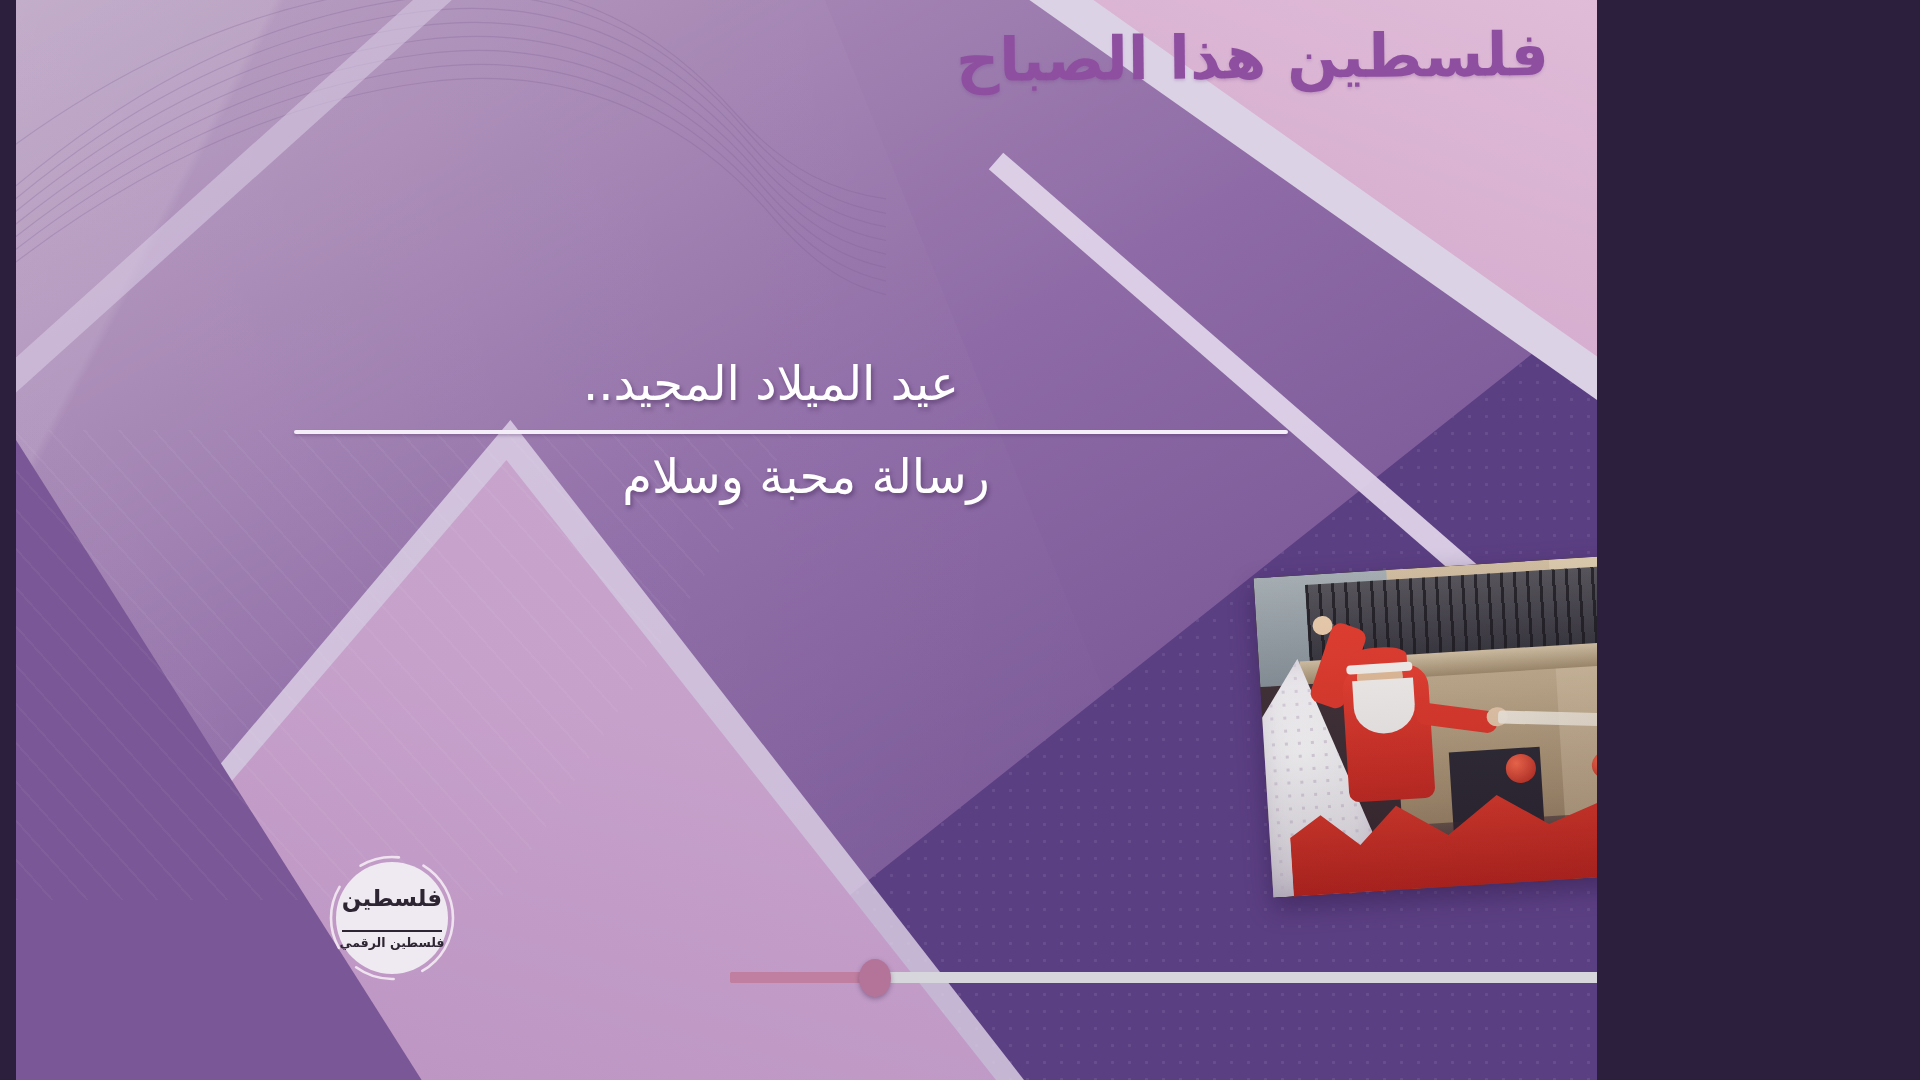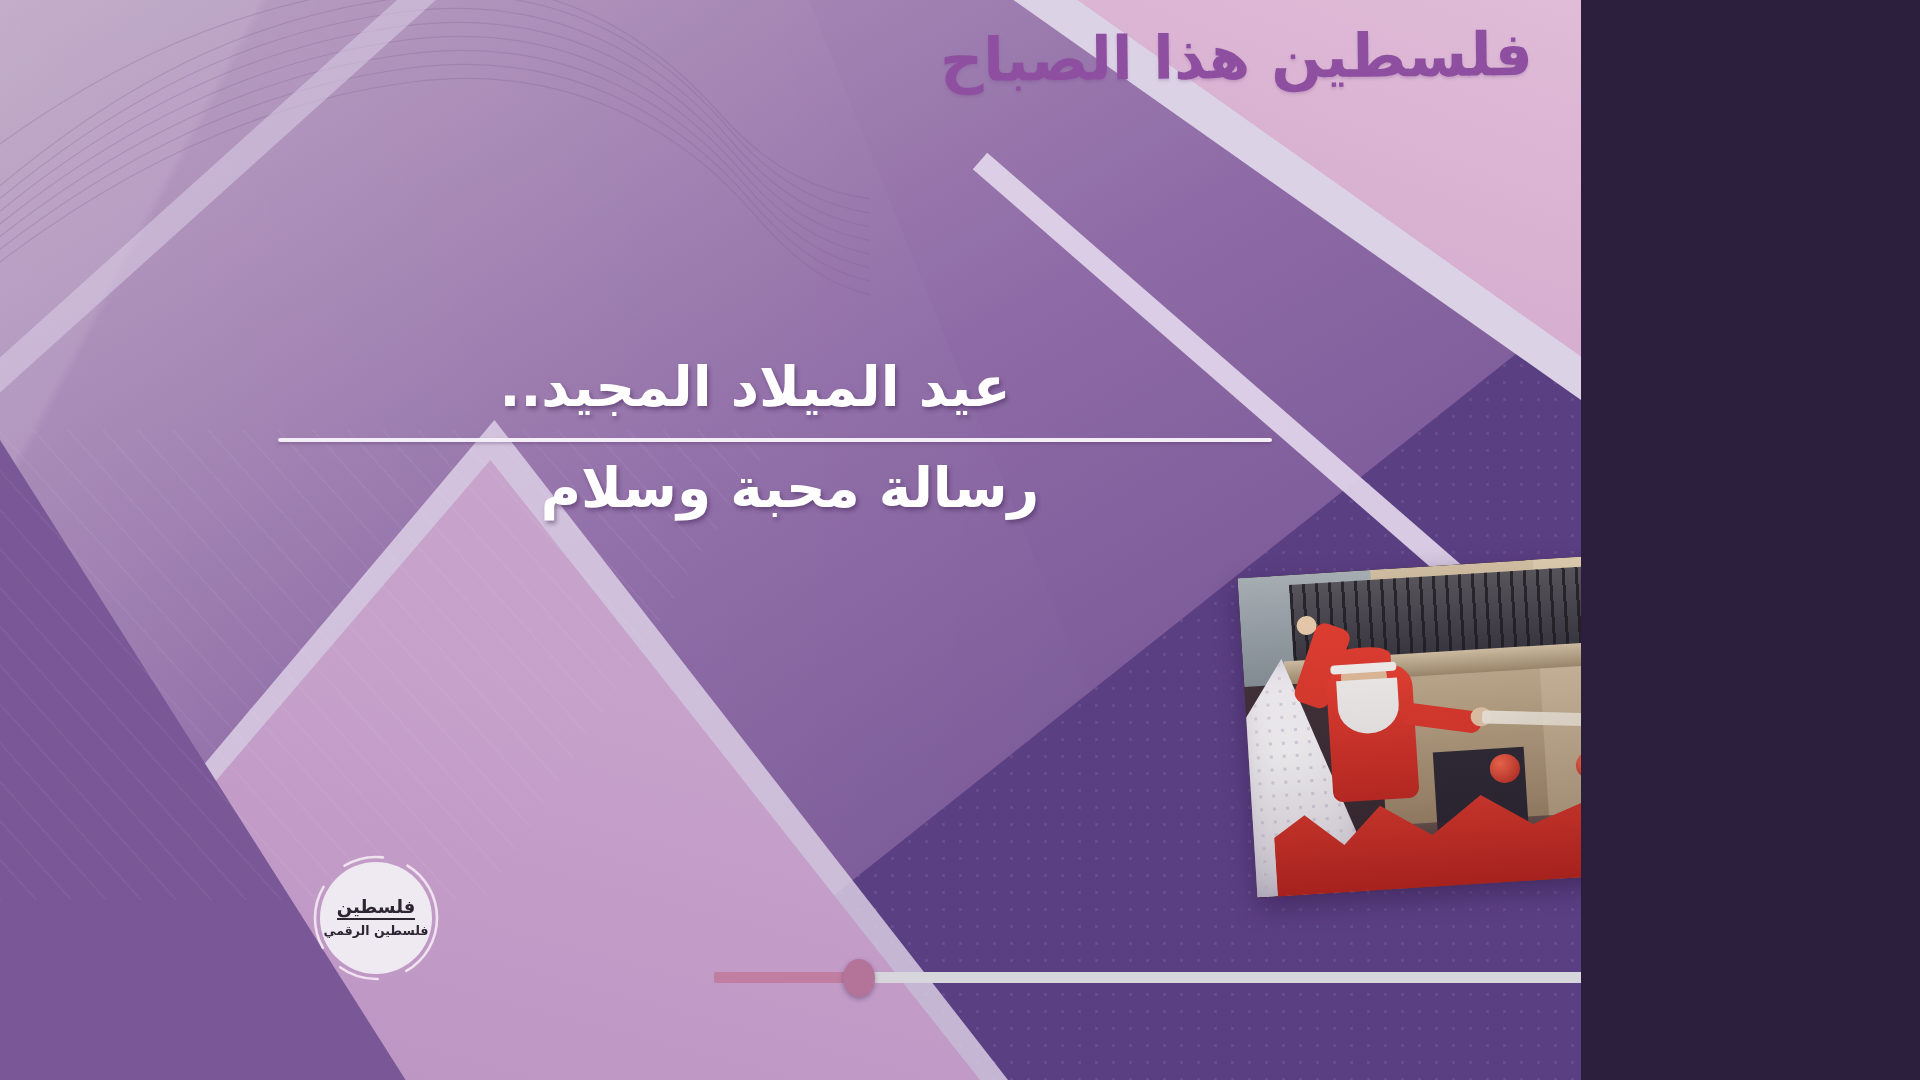--- a/index.html
+++ b/index.html
@@ -7,20 +7,21 @@
   body{
     font-family:"DejaVu Sans","Liberation Sans",sans-serif;
     -webkit-font-smoothing:antialiased;
   }
   #stage{
     position:relative;
     width:1581px;
     height:1080px;
     overflow:hidden;
     background:#6b4d88;
+    margin-left:16px;
   }
 
   
   .bg-base{
     position:absolute; inset:0;
     background:linear-gradient(150deg,#b79ec0 0%,#a98ab6 18%,#8e6ba6 45%,#7b5a98 70%,#6c4d8d 100%);
   }
   .bg-dark-right{
     position:absolute; inset:0;
     background:#5b3f83;
@@ -137,22 +138,22 @@
   
   .title-block{
     position:absolute;
     left:270px; top:355px;
     width:1010px;
     z-index:25;
     direction:rtl;
     text-align:center;
   }
   .title-line{
-    font-size:55px;
-    font-weight:700;
+    font-size:48px;
+    font-weight:400;
     color:#ffffff;
     line-height:1.18;
     letter-spacing:-.5px;
     text-shadow:2px 3px 4px rgba(60,30,80,.45);
     white-space:nowrap;
   }
   .title-line.one{ padding-right:40px; }
   .title-rule{
     height:4px;
     background:#f3eef7;
@@ -295,27 +296,27 @@
     border-radius:50%;
     background:#efe9f1;
     display:flex;
     flex-direction:column;
     align-items:center;
     justify-content:center;
     gap:3px;
   }
   .logo-main{
     direction:rtl;
-    font-size:18px;
+    font-size:23px;
     font-weight:700;
     color:#2e2533;
     letter-spacing:-1px;
     border-bottom:2px solid #2e2533;
     line-height:1.05;
-    padding-bottom:1px;
+    padding-bottom:19px;
   }
   .logo-sub{
     direction:rtl;
     font-size:12.5px;
     font-weight:700;
     color:#2e2533;
   }
 </style>
 </head>
 <body>

